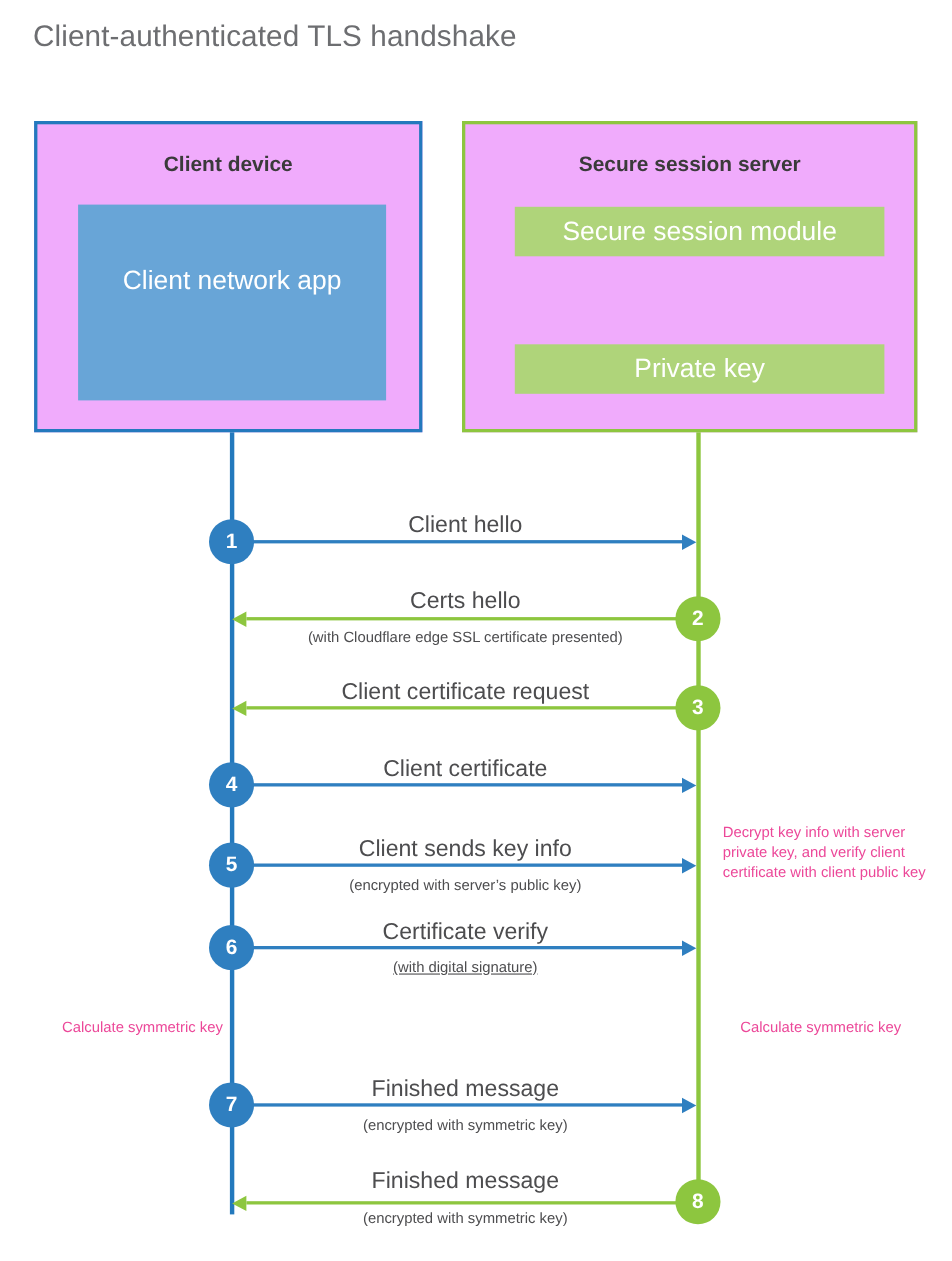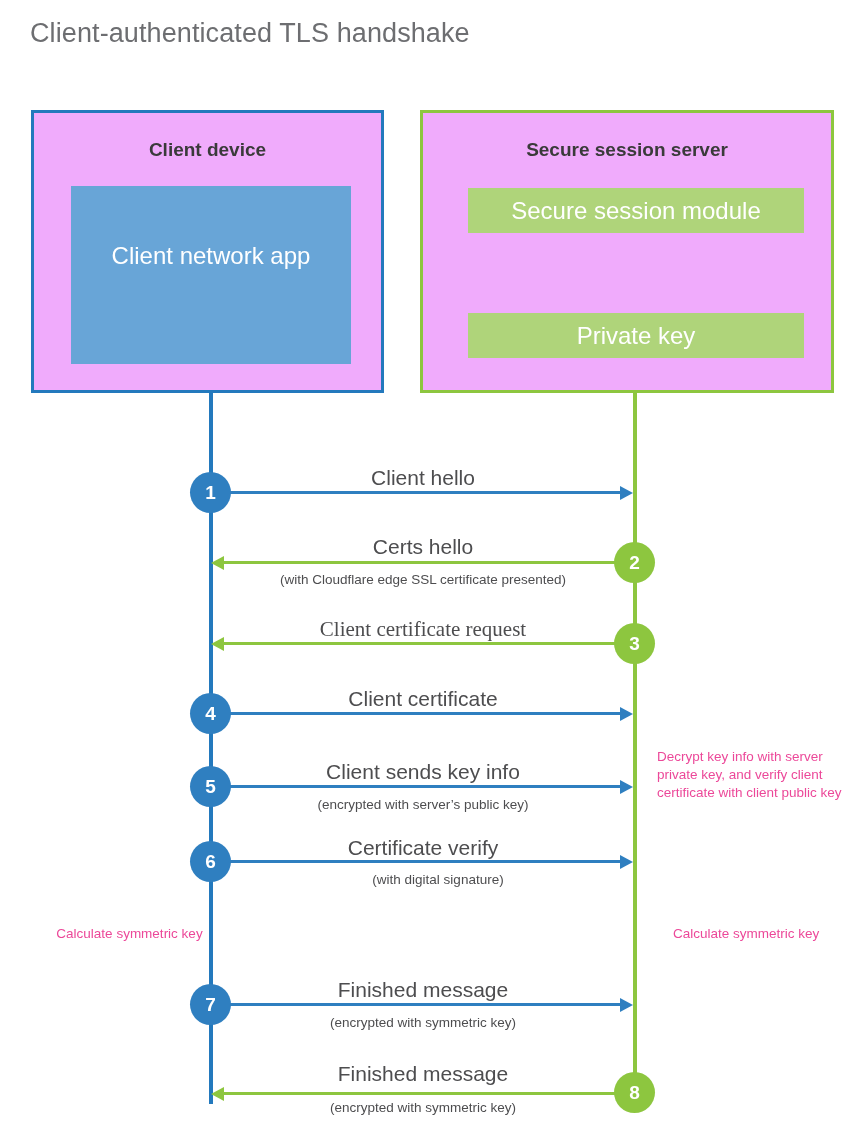--- a/index.html
+++ b/index.html
@@ -204,40 +204,40 @@
   <div class="msg-line blue" style="left:211px; top:491px; width:412px;"></div>
   <div class="arrowhead right blue" style="left:620px; top:486px;"></div>
   <div class="step-circle blue" style="left:190px; top:472px;">1</div>
 
   <div class="msg-label" style="left:211px; top:535px; width:424px;">Certs hello</div>
   <div class="msg-line green" style="left:224px; top:561px; width:411px;"></div>
   <div class="arrowhead left green" style="left:211px; top:556px;"></div>
   <div class="msg-sublabel" style="left:211px; top:572px; width:424px;">(with Cloudflare edge SSL certificate presented)</div>
   <div class="step-circle green" style="left:614px; top:542px;">2</div>
 
-  <div class="msg-label" style="left:211px; top:617px; width:424px;font-family:Liberation Serif, serif;">Client certificate request</div>
+  <div class="msg-label" style="left:211px; top:617px; width:424px;">Client certificate request</div>
   <div class="msg-line green" style="left:224px; top:642px; width:411px;"></div>
   <div class="arrowhead left green" style="left:211px; top:637px;"></div>
   <div class="step-circle green" style="left:614px; top:623px;">3</div>
 
   <div class="msg-label" style="left:211px; top:687px; width:424px;">Client certificate</div>
   <div class="msg-line blue" style="left:211px; top:712px; width:412px;"></div>
   <div class="arrowhead right blue" style="left:620px; top:707px;"></div>
   <div class="step-circle blue" style="left:190px; top:693px;">4</div>
 
   <div class="msg-label" style="left:211px; top:760px; width:424px;">Client sends key info</div>
   <div class="msg-line blue" style="left:211px; top:785px; width:412px;"></div>
   <div class="arrowhead right blue" style="left:620px; top:780px;"></div>
   <div class="msg-sublabel" style="left:211px; top:797px; width:424px;">(encrypted with server’s public key)</div>
   <div class="step-circle blue" style="left:190px; top:766px;">5</div>
 
   <div class="msg-label" style="left:211px; top:836px; width:424px;">Certificate verify</div>
   <div class="msg-line blue" style="left:211px; top:860px; width:412px;"></div>
   <div class="arrowhead right blue" style="left:620px; top:855px;"></div>
-  <div class="msg-sublabel" style="left:226px; top:872px; width:424px;">(with digital signature)</div>
+  <div class="msg-sublabel" style="left:211px; top:872px; width:424px;text-decoration:underline;">(with digital signature)</div>
   <div class="step-circle blue" style="left:190px; top:841px;">6</div>
 
   <div class="side-note right" style="left:657px; top:748px; width:185px;">Decrypt key info with server private key, and verify client certificate with client public key</div>
 
   <div class="side-note left" style="left:48px; top:925px; width:163px;">Calculate symmetric key</div>
 
   <div class="side-note right" style="left:673px; top:925px; width:150px;">Calculate symmetric key</div>
 
   <div class="msg-label" style="left:211px; top:978px; width:424px;">Finished message</div>
   <div class="msg-line blue" style="left:211px; top:1003px; width:412px;"></div>

